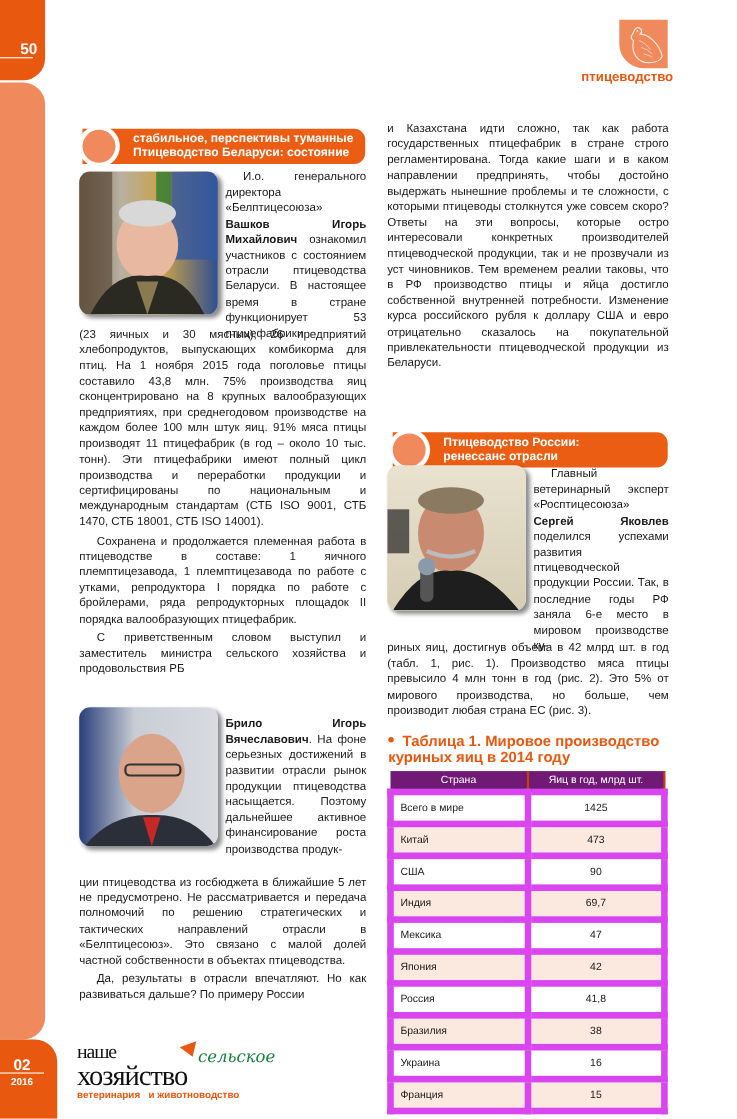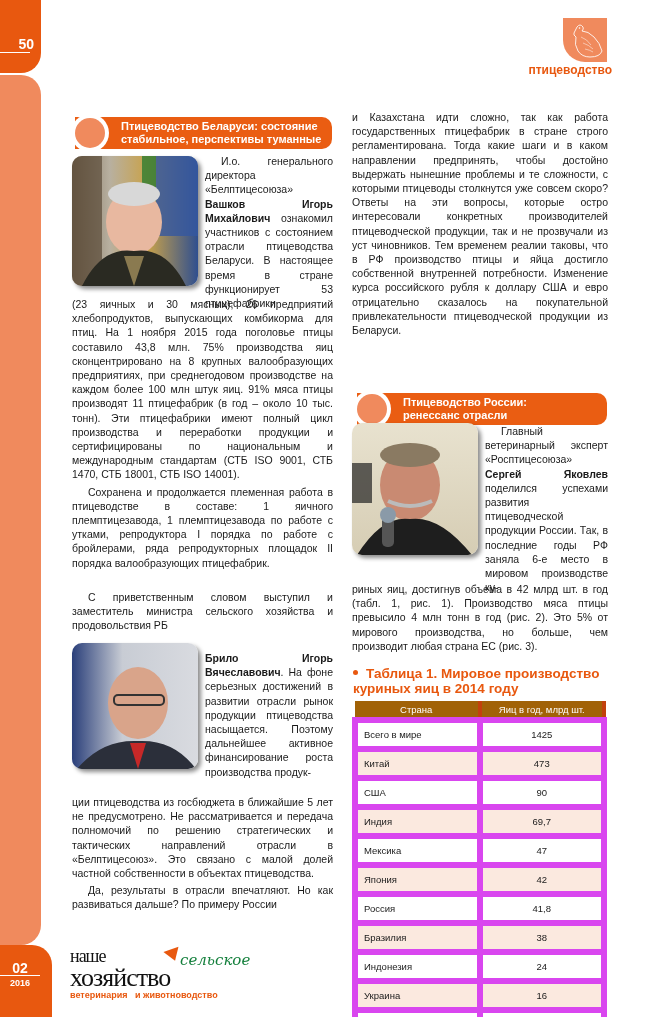--- a/index.html
+++ b/index.html
@@ -33,21 +33,21 @@
   
   .txt { position: absolute; font-size: 10.5px; line-height: 14.2px; text-align: justify; color: #1a1a1a; }
   .txt p { text-indent: 16px; }
   .txt b { font-weight: bold; }
   .no-indent { text-indent: 0 !important; }
 
   
   .tbl-title { position: absolute; left: 353px; top: 666px; width: 280px; color: #e8580f; font-weight: bold; font-size: 13.5px; line-height: 15px; }
   .tbl-title .bullet { display: inline-block; width: 5px; height: 5px; border-radius: 50%; background: #e8580f; margin-right: 8px; vertical-align: middle; position: relative; top: -2px; }
   table.eggs { position: absolute; left: 352px; top: 701px; width: 255px; border-collapse: collapse; font-size: 9.5px; }
-  table.eggs th { background: #a16207; color: #fff; font-weight: normal; height: 19px; border-right: 4px solid #c2410c; }
+  table.eggs th { background: #701a75; color: #fff; font-weight: normal; height: 19px; border-right: 2px solid #c2410c; }
   table.eggs td { height: 29px; border: 6px solid #d946ef; padding: 0 6px; }
   table.eggs td.v { text-align: center; }
   table.eggs tr:nth-child(even) td { background: #fbe9df; }
   table.eggs tr:nth-child(odd) td { background: #fff; }
 
   
   .mast { position: absolute; left: 70px; top: 945px; }
   .mast .l1 { font-family: "Liberation Serif", serif; font-size: 18px; line-height: 22px; color: #111; letter-spacing: -1px; }
   .mast .l2 { font-family: "Liberation Serif", serif; font-size: 26px; line-height: 22px; color: #111; letter-spacing: -1px; }
   .mast .script { position: absolute; left: 110px; top: 6px; font-family: "DejaVu Serif", serif; font-style: italic; font-size: 15px; color: #15803d; }
@@ -70,22 +70,22 @@
   <svg width="40" height="40" viewBox="0 0 40 40">
     <path d="M10 6 q3 -4 6 0 q1 2 -1 4 q6 0 12 6 q6 6 8 14 q-2 6 -12 6 q-8 0 -12 -6 q-4 -6 -2 -14 q-3 -2 -2 -4 z" fill="none" stroke="#fff" stroke-width="1" opacity="0.85"></path>
     <path d="M14 16 q6 2 10 8 M16 22 q6 2 10 6 M18 28 q5 1 8 3" stroke="#fff" stroke-width="0.7" fill="none" opacity="0.7"></path>
     <circle cx="12.5" cy="7" r="0.8" fill="#fff"></circle>
   </svg>
 </div>
 <div class="section-title">птицеводство</div>
 
 <div class="pill" style="left:75px; top:117px; width:257px;">
   <div class="pill-circle"></div>
+  <span>стабильное, перспективы туманные</span>
   <span>Птицеводство Беларуси: состояние</span>
-  <span>стабильное, перспективы туманные</span>
 </div>
 
 <div class="photo" style="left:72px; top:156px; width:126px; height:130px; background: linear-gradient(90deg,#7a6a55 0%,#b8b0a0 30%,#c9a24a 60%,#2f4f8f 100%);">
   <svg width="126" height="130" viewBox="0 0 126 130">
     <rect x="0" y="0" width="30" height="130" fill="#5a4a38" opacity="0.7"></rect>
     <rect x="70" y="0" width="14" height="50" fill="#2e7d32" opacity="0.8"></rect>
     <rect x="84" y="0" width="42" height="80" fill="#3557a0" opacity="0.8"></rect>
     <ellipse cx="62" cy="66" rx="28" ry="33" fill="#e8b8a0"></ellipse>
     <ellipse cx="62" cy="38" rx="26" ry="12" fill="#d8d8d8"></ellipse>
     <path d="M10 130 q20 -40 52 -35 q32 -5 52 35 z" fill="#2a2a22"></path>
@@ -93,21 +93,21 @@
   </svg>
 </div>
 
 <div class="txt" style="left:205px; top:154px; width:128px;">
   <p><span>И.о. генерального директора «Белптицесоюза» </span><b>Вашков Игорь Михайлович</b><span> ознакомил участников с состоянием отрасли птицеводства Беларуси. В настоящее время в стране функционирует 53 птицефабрики</span></p>
 </div>
 
 <div class="txt" style="left:72px; top:297px; width:261px;">
   <p class="no-indent">(23 яичных и 30 мясных), 26 предприятий хлебопродуктов, выпускающих комбикорма для птиц. На 1 ноября 2015 года поголовье птицы составило 43,8 млн. 75% производства яиц сконцентрировано на 8 крупных валообразующих предприятиях, при среднегодовом производстве на каждом более 100 млн штук яиц. 91% мяса птицы производят 11 птицефабрик (в год – около 10 тыс. тонн). Эти птицефабрики имеют полный цикл производства и переработки продукции и сертифицированы по национальным и международным стандартам (СТБ ISO 9001, СТБ 1470, СТБ 18001, СТБ ISO 14001).</p>
   <p style="margin-top:3px;">Сохранена и продолжается племенная работа в птицеводстве в составе: 1 яичного племптицезавода, 1 племптицезавода по работе с утками, репродуктора I порядка по работе с бройлерами, ряда репродукторных площадок II порядка валообразующих птицефабрик.</p>
-  <p style="margin-top:20px;"><span>С приветственным словом выступил и заместитель министра сельского хозяйства и продовольствия РБ </span></p>
+  <p style="margin-top:3px;"><span>С приветственным словом выступил и заместитель министра сельского хозяйства и продовольствия РБ </span></p>
 </div>
 
 <div class="photo" style="left:72px; top:643px; width:126px; height:126px; background: linear-gradient(90deg,#2a3f7a 0%,#c8ccd4 40%,#d9dbe0 100%);">
   <svg width="126" height="126" viewBox="0 0 126 126">
     <ellipse cx="66" cy="60" rx="30" ry="36" fill="#d9a48a"></ellipse>
     <rect x="42" y="52" width="50" height="10" rx="4" fill="none" stroke="#333" stroke-width="2"></rect>
     <path d="M5 126 q25 -30 61 -28 q36 -2 58 28 z" fill="#2b2f3a"></path>
     <path d="M58 100 l8 26 l8 -26 z" fill="#c62828"></path>
   </svg>
 </div>
@@ -189,24 +189,20 @@
       </tr>
     <tr>
         <td>Россия</td>
         <td class="v">41,8</td>
       </tr>
     <tr>
         <td>Бразилия</td>
         <td class="v">38</td>
       </tr>
     <tr>
-        <td>Индонезия</td>
-        <td class="v">24</td>
-      </tr>
-    <tr>
         <td>Украина</td>
         <td class="v">16</td>
       </tr>
     <tr>
         <td>Франция</td>
         <td class="v">15</td>
       </tr>
   </tbody>
 </table>
 

